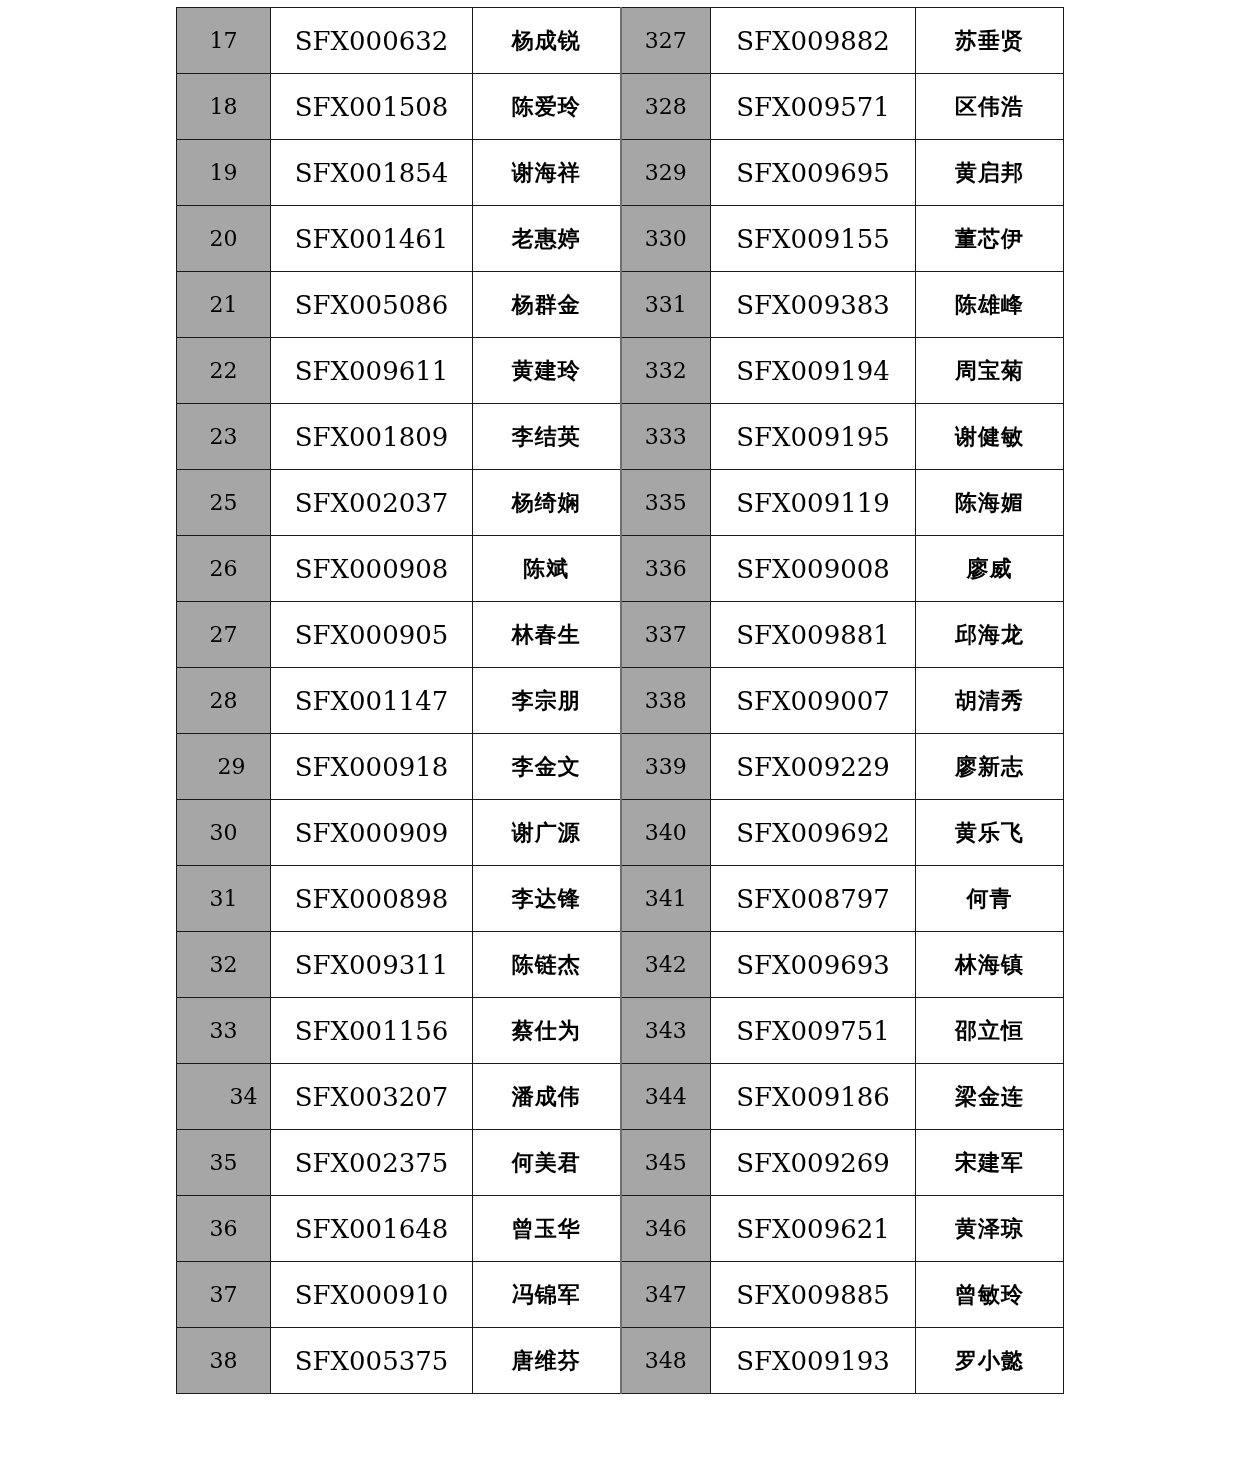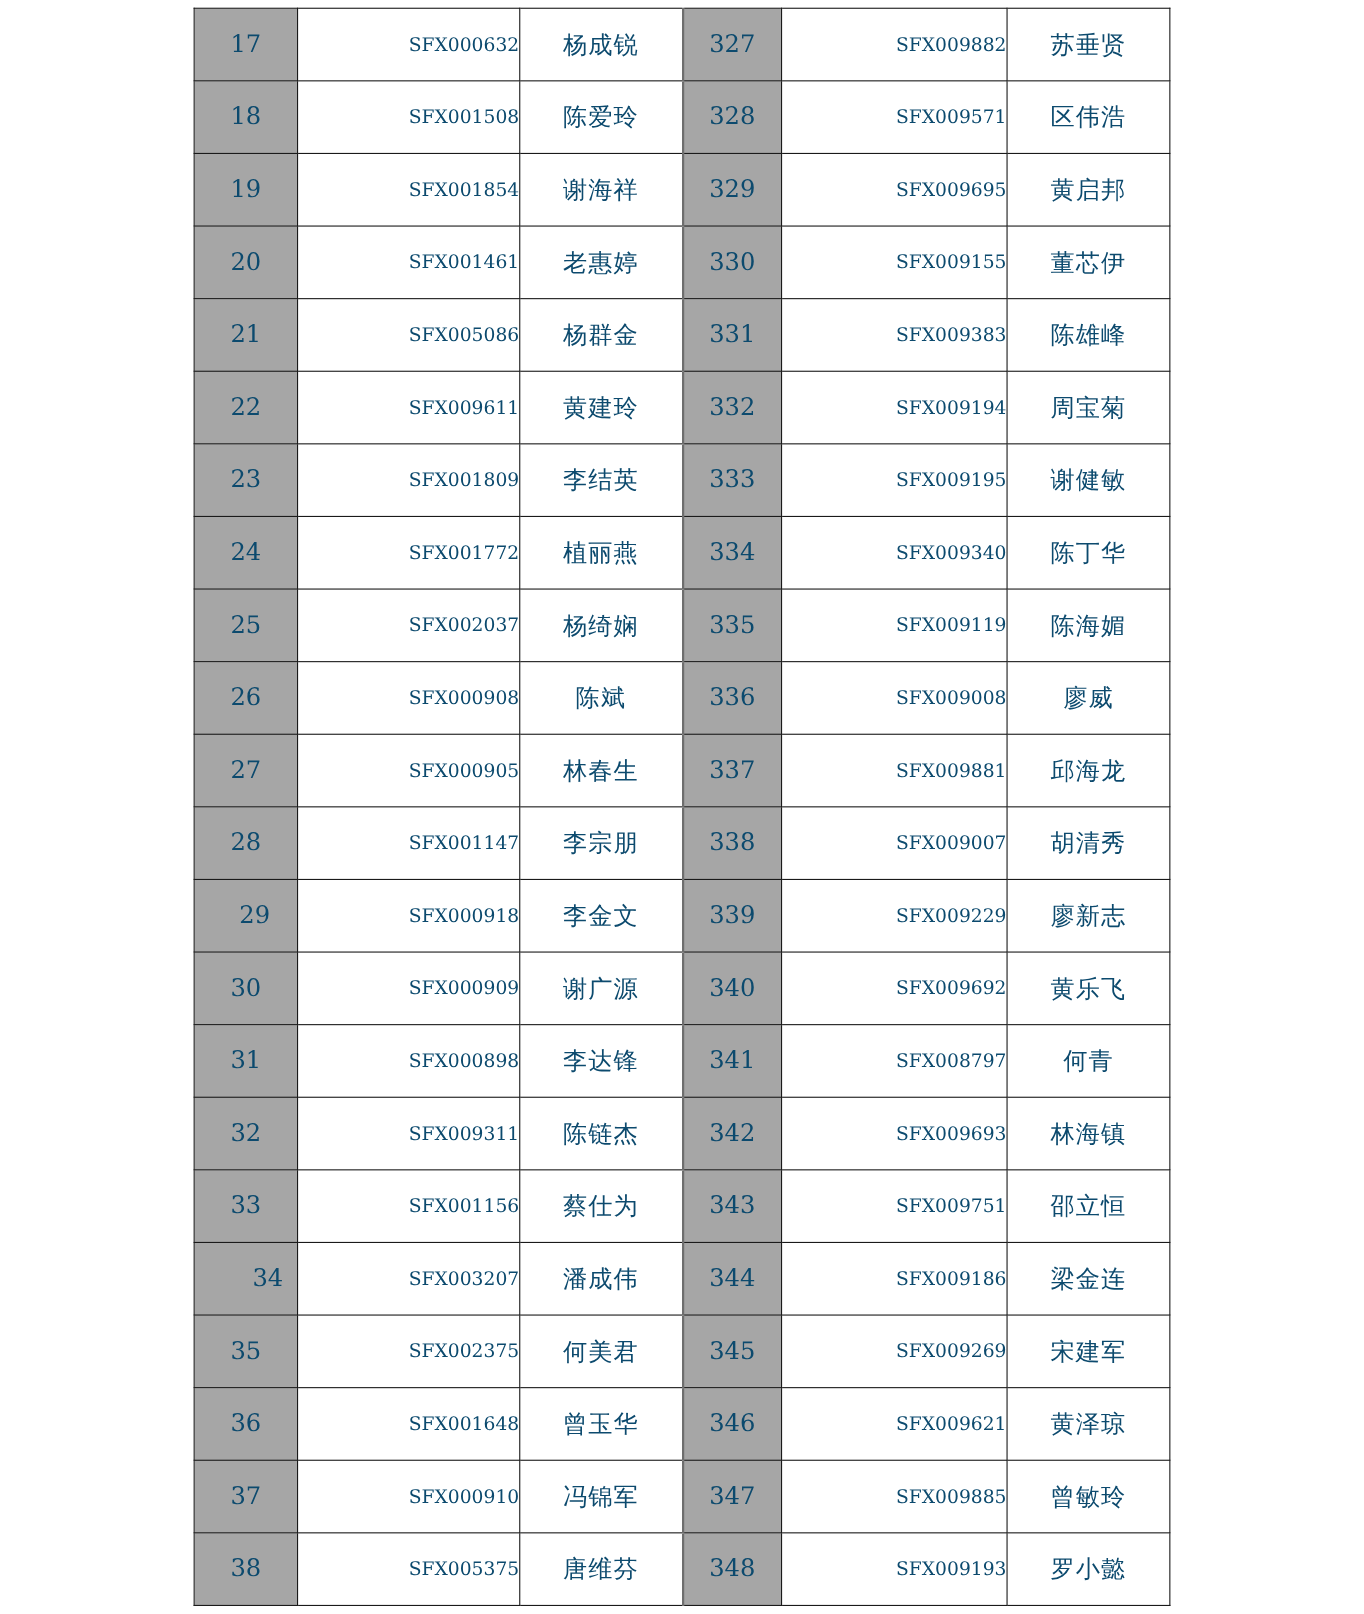--- a/index.html
+++ b/index.html
@@ -15,43 +15,43 @@
     }
     .page {
       position: absolute;
       left: 176px;
       top: 7px;
     }
     table.roster {
       border-collapse: collapse;
       table-layout: fixed;
       font-family: "DejaVu Serif", "Liberation Serif", serif;
-      color: #0c4a6e;
+      color: #000000;
     }
     table.roster td {
       height: 65px;
       padding: 0;
       text-align: center;
       vertical-align: middle;
       border: 1px solid #1a1a1a;
       font-size: 22px;
       background: #ffffff;
     }
     table.roster td.num {
       background: #a6a6a6;
       font-size: 22px;
     }
     table.roster td.code {
-      font-size: 17px;
-      text-align: right;
+      font-size: 26px;
     }
     table.roster td.name {
       font-family: "DejaVu Sans", "Liberation Sans", sans-serif;
       font-size: 22px;
       letter-spacing: 1px;
+      font-weight: bold;
     }
     table.roster td.sep-left {
       border-left: 2px solid #6e6e6e;
     }
     table.roster td.mid-border {
       border-left-color: #7a7a7a;
       border-right-color: #7a7a7a;
     }
     col.c-num1 { width: 94px; }
     col.c-code1 { width: 202px; }
@@ -131,28 +131,20 @@
 
   <tr>
     <td class="num" style="background: rgb(166, 166, 166);">23</td>
     <td class="code">SFX001809</td>
     <td class="name mid-border">李结英</td>
     <td class="num sep-left" style="background: rgb(166, 166, 166);">333</td>
     <td class="code">SFX009195</td>
     <td class="name">谢健敏</td>
   </tr>
 
-  <tr>
-    <td class="num" style="background: rgb(166, 166, 166);">24</td>
-    <td class="code">SFX001772</td>
-    <td class="name mid-border">植丽燕</td>
-    <td class="num sep-left" style="background: rgb(166, 166, 166);">334</td>
-    <td class="code">SFX009340</td>
-    <td class="name">陈丁华</td>
-  </tr>
 
   <tr>
     <td class="num" style="background: rgb(166, 166, 166);">25</td>
     <td class="code">SFX002037</td>
     <td class="name mid-border">杨绮娴</td>
     <td class="num sep-left" style="background: rgb(166, 166, 166);">335</td>
     <td class="code">SFX009119</td>
     <td class="name">陈海媚</td>
   </tr>
 

